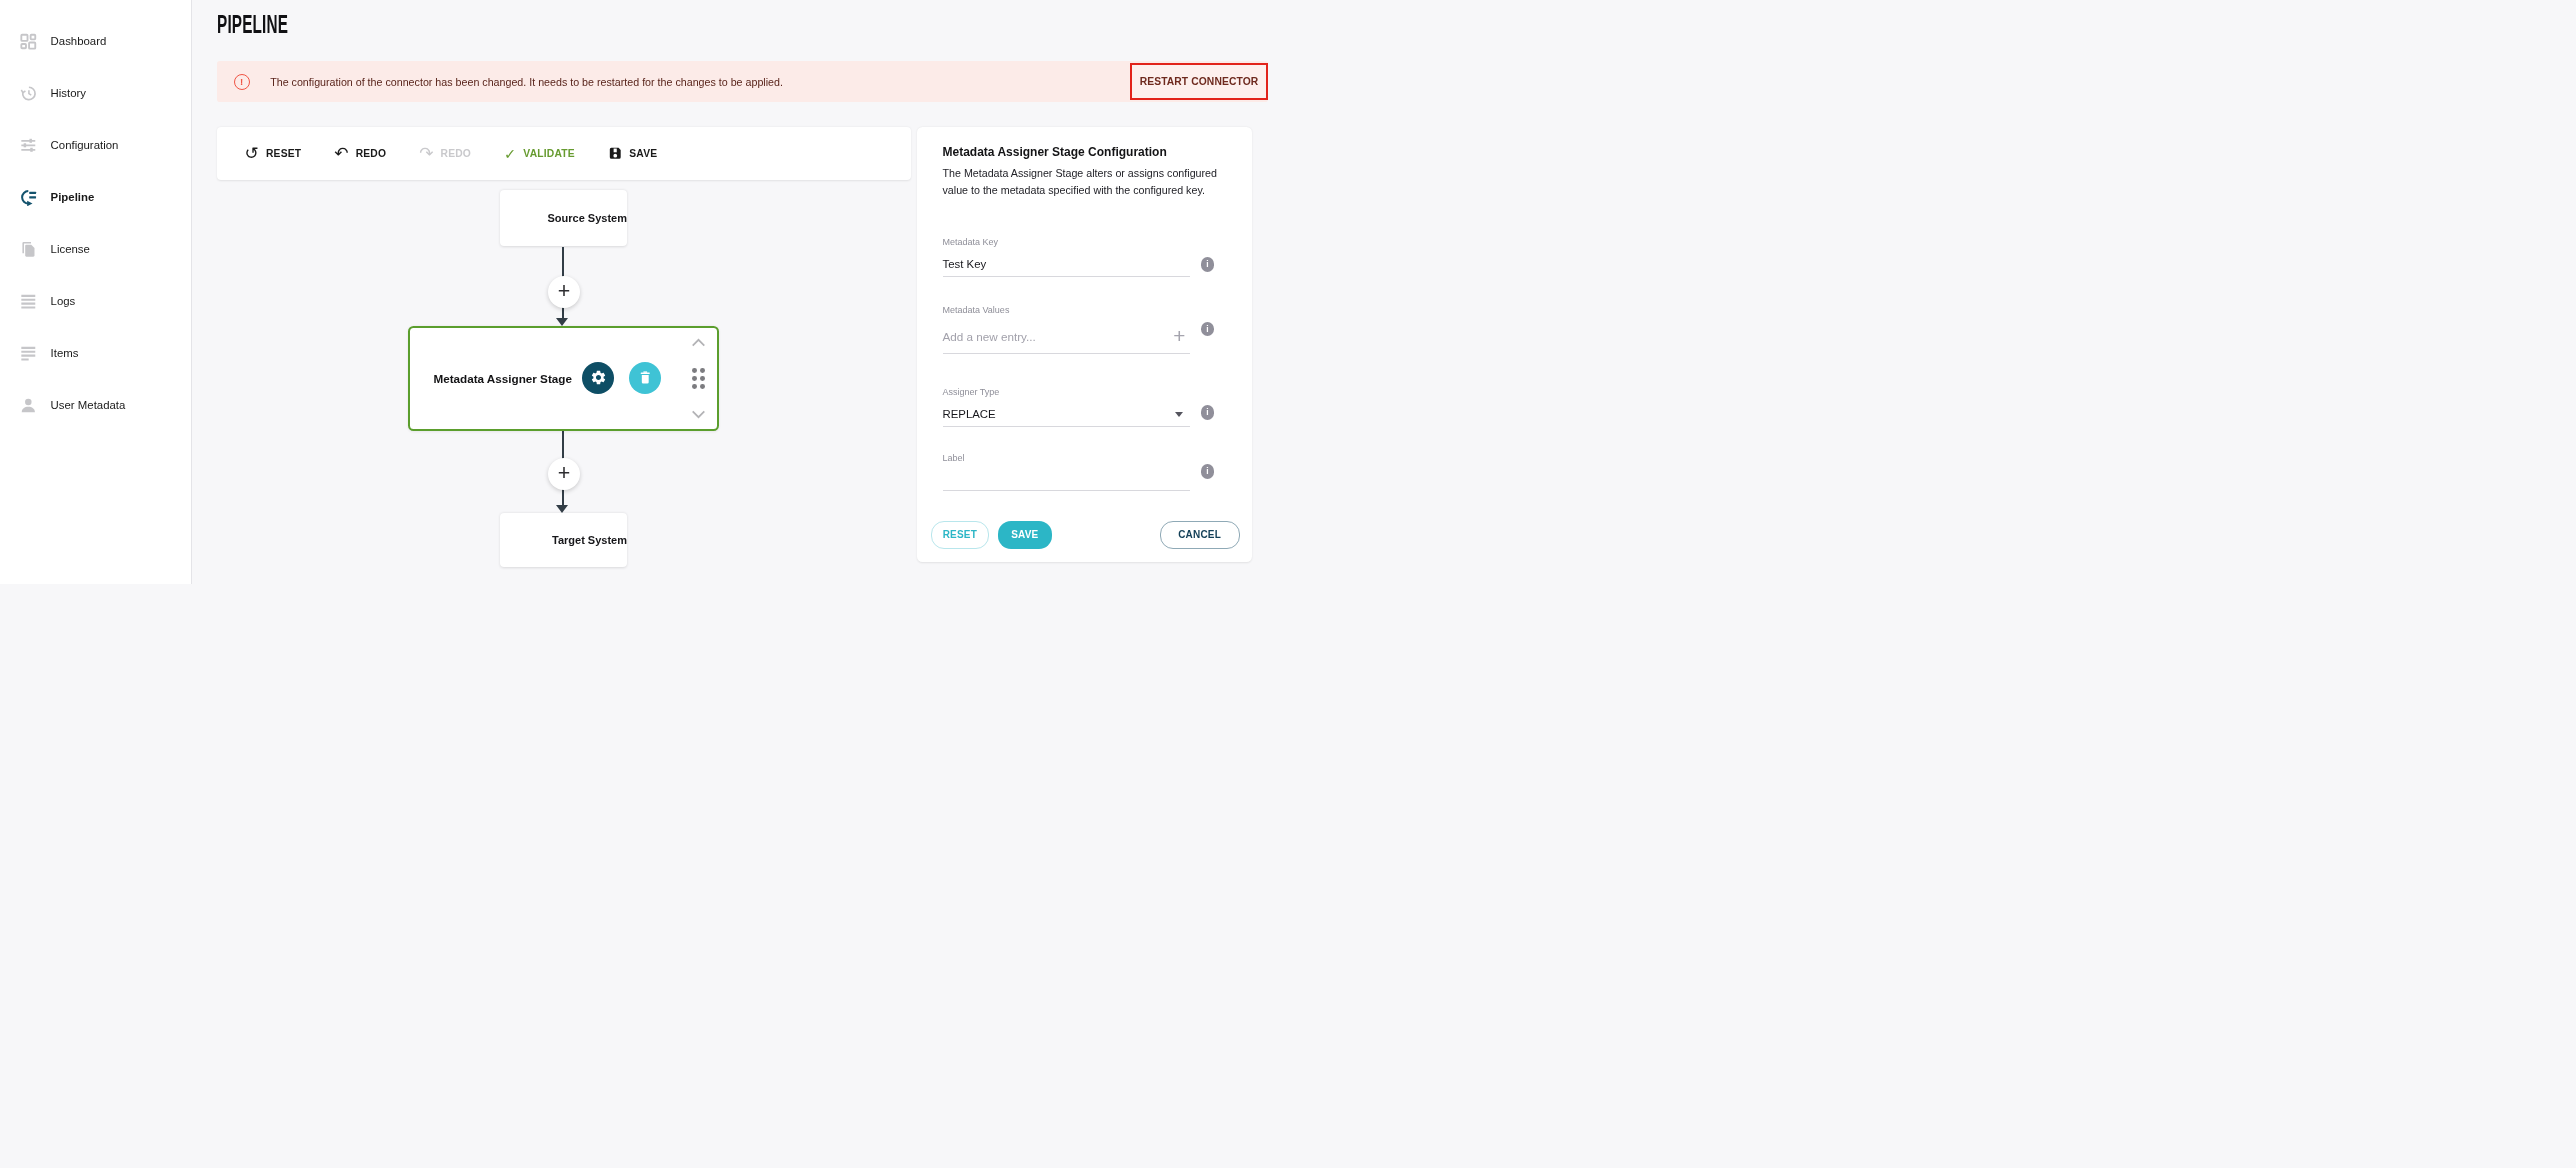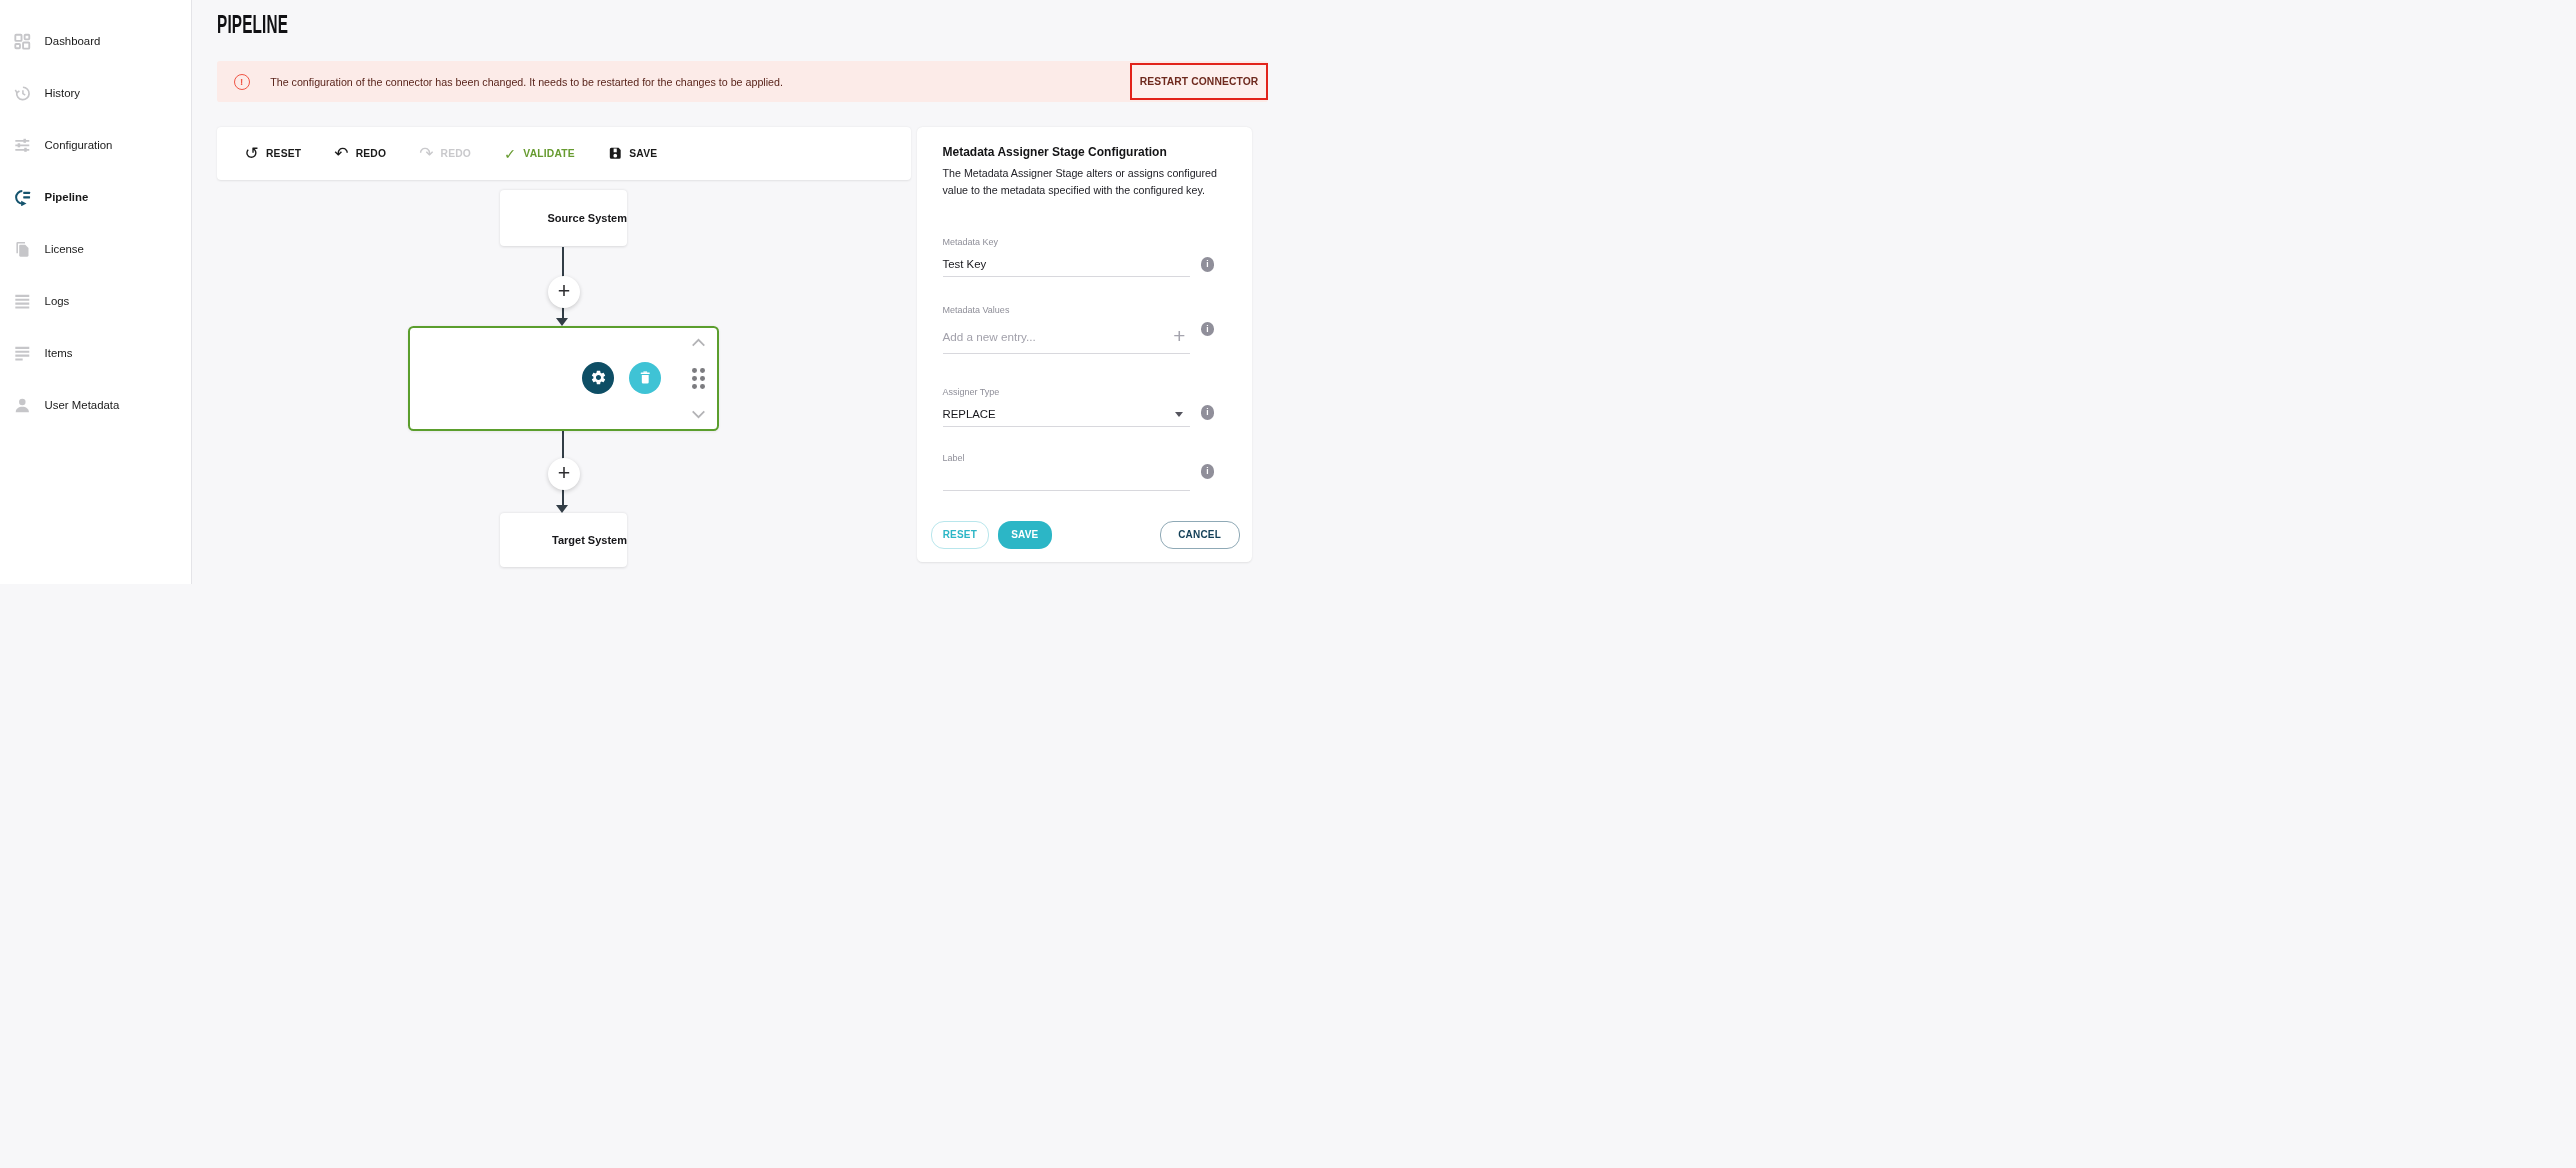--- a/index.html
+++ b/index.html
@@ -11,21 +11,21 @@
     overflow: hidden;
     position: relative;
   }
   
   .sidebar {
     position: absolute; left: 0; top: 0; bottom: 0; width: 192px;
     background: #ffffff; border-right: 0.7px solid #e4e4e8; z-index: 5;
     padding-top: 15px;
   }
   .side-item {
-    height: 52px; display: flex; align-items: center; padding-left: 13px;
+    height: 52px; display: flex; align-items: center; padding-left: 19px;
     cursor: pointer;
   }
   .side-item .s-icon { width: 18.6px; height: 18.6px; color: #c6c6c9; flex: 0 0 18.6px; }
   .side-item .s-icon svg { width: 100%; height: 100%; display:block; }
   .side-item.active .s-icon { color: #14536d; }
   .side-item .s-label { margin-left: 13px; font-size: 11.4px; color: #191919; }
   .side-item.active .s-label { font-weight: 700; }
   
   .main { position: absolute; left: 192px; top: 0; right: 0; bottom: 0; }
   .page-title {
@@ -271,20 +271,21 @@
     <span>Source System</span>
   </div>
 
   <div class="vline" style="left:370px; top:247px; height:74px;"></div>
   <div class="arrowhead" style="left:364px; top:318px;"></div>
   <div class="plus-circle" style="left:356px; top:276px;">
     <span>+</span>
   </div>
 
   <div class="stage">
+    <div class="stage-label">Metadata Assigner Stage</div>
     <div class="circle-btn gear">
       <span>
         <svg width="17" height="17" viewBox="0 0 24 24" fill="#ffffff">
           <path d="M19.14 12.94c.04-.3.06-.61.06-.94 0-.32-.02-.64-.07-.94l2.03-1.58c.18-.14.23-.41.12-.61l-1.92-3.32c-.12-.22-.37-.29-.59-.22l-2.39.96c-.5-.38-1.03-.7-1.62-.94l-.36-2.54c-.04-.24-.24-.41-.48-.41h-3.84c-.24 0-.43.17-.47.41l-.36 2.54c-.59.24-1.13.57-1.62.94l-2.39-.96c-.22-.08-.47 0-.59.22L2.74 8.87c-.12.21-.08.47.12.61l2.03 1.58c-.05.3-.09.63-.09.94s.02.64.07.94l-2.03 1.58c-.18.14-.23.41-.12.61l1.92 3.32c.12.22.37.29.59.22l2.39-.96c.5.38 1.03.7 1.62.94l.36 2.54c.05.24.24.41.48.41h3.84c.24 0 .44-.17.47-.41l.36-2.54c.59-.24 1.13-.56 1.62-.94l2.39.96c.22.08.47 0 .59-.22l1.92-3.32c.12-.22.07-.47-.12-.61l-2.01-1.58zM12 15.6c-1.98 0-3.6-1.62-3.6-3.6s1.62-3.6 3.6-3.6 3.6 1.62 3.6 3.6-1.62 3.6-3.6 3.6z"></path>
         </svg>
       </span>
     </div>
     <div class="circle-btn trash">
       <span>
         <svg width="16.5" height="16.5" viewBox="0 0 24 24">

